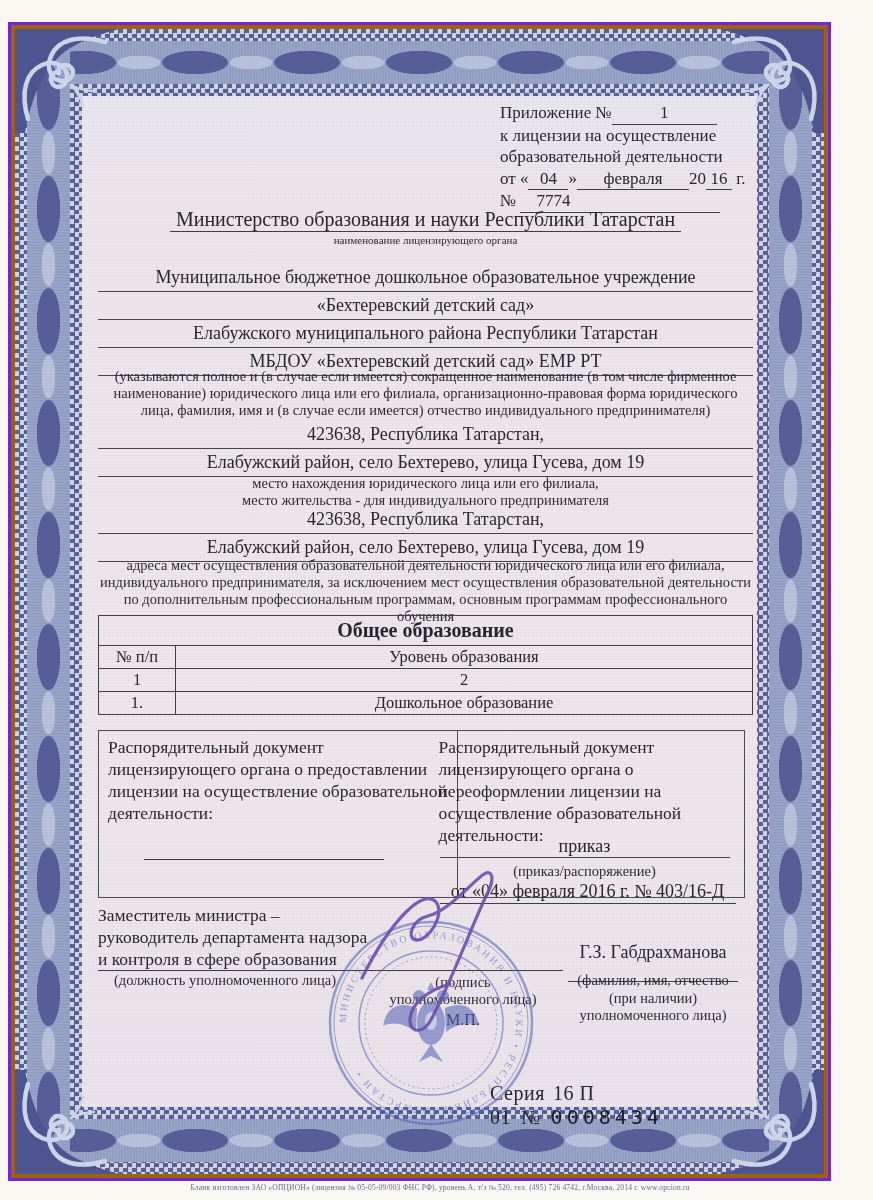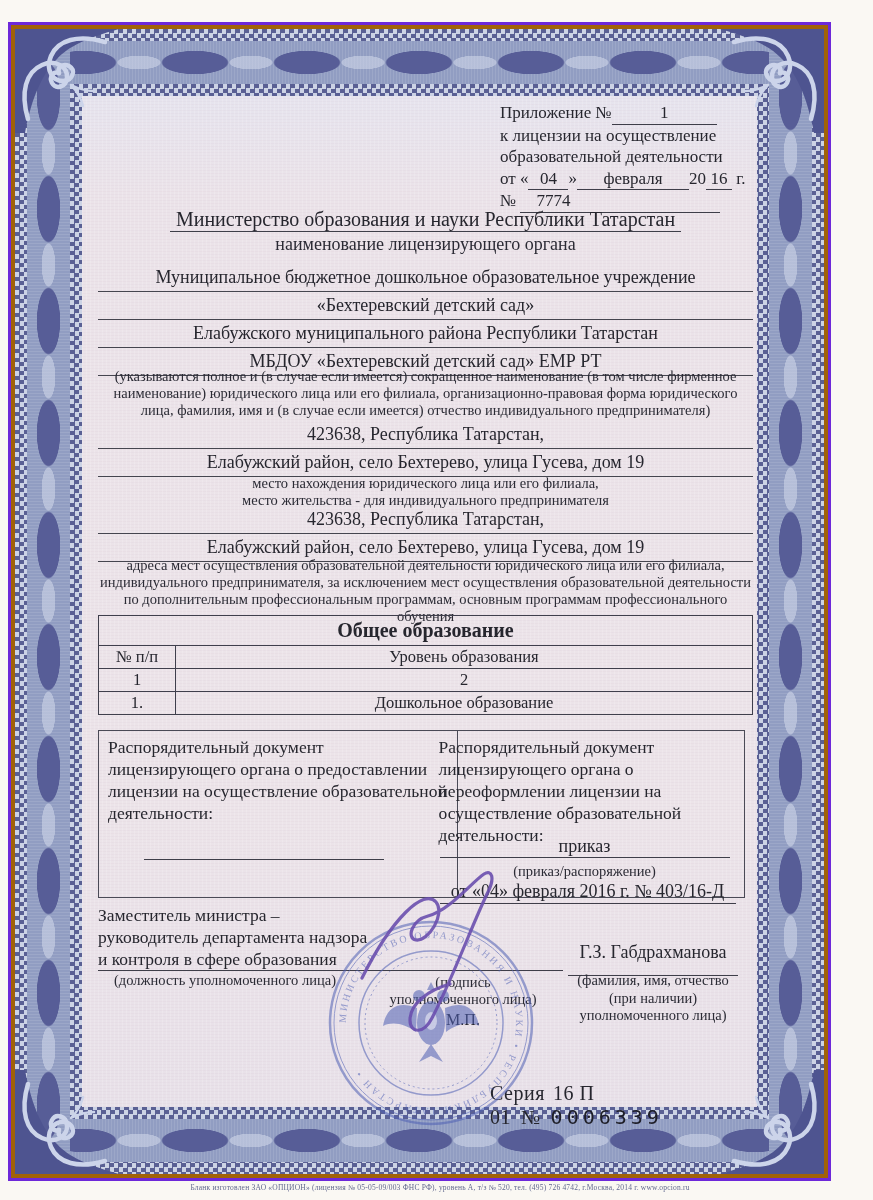--- a/index.html
+++ b/index.html
@@ -48,21 +48,21 @@
   .abs{position:absolute;}
   .u{display:inline-block;border-bottom:1px solid #3e3e49;text-align:center;}
   .uline-row{position:absolute;left:16px;width:655px;text-align:center;
     border-bottom:1px solid #45454f;font-size:18px;line-height:24px;height:26px;}
   .cap{color:#2b2b35;text-align:center;}
   
   .appendix{left:418px;top:6px;width:280px;font-size:17px;line-height:21.5px;}
   
   .ministry{left:16px;top:112px;width:655px;text-align:center;font-size:20px;}
   .ministry .u{padding:0 6px;}
-  .ministry-cap{left:16px;top:138px;width:655px;font-size:18px;}
+  .ministry-cap{left:16px;top:138px;width:655px;font-size:11px;}
   
   .org-cap{left:16px;top:272px;width:655px;font-size:14.5px;line-height:17px;}
   .loc-cap1{left:16px;top:379px;width:655px;font-size:14.5px;line-height:17px;}
   .addr-cap{left:16px;top:461px;width:655px;font-size:14.5px;line-height:17px;}
   
   table.edu{position:absolute;left:16px;top:519px;width:655px;border-collapse:collapse;
     font-size:16.5px;}
   table.edu td{border:1.5px solid #3f3f4c;text-align:center;padding:1px 0;}
   table.edu .t-title{font-weight:bold;font-size:20px;padding:3px 12px;}
   table.edu .c1{width:76px;}
@@ -76,21 +76,21 @@
   .ovalcap{position:absolute;left:10px;top:129px;width:290px;text-align:center;font-size:14.5px;}
   .odetails{position:absolute;left:10px;top:149px;width:296px;text-align:center;border-bottom:1px solid #3e3e49;font-size:18px;padding-bottom:1px;}
   
   .pos-lines{left:16px;top:808px;width:310px;font-size:17.5px;line-height:22px;}
   .pos-lines .u{border-bottom:1.5px solid #3e3e49;text-align:left;}
   .pos-cap{left:18px;top:876px;width:250px;font-size:14.5px;}
   .sig-line{left:271px;top:830px;width:210px;border-bottom:1px solid #3e3e49;height:44px;}
   .sig-cap1{left:291px;top:878px;width:180px;font-size:14.5px;}
   .sig-cap2{left:251px;top:895px;width:260px;font-size:14.5px;}
   .mp{left:321px;top:915px;width:120px;font-size:16px;text-align:center;}
-  .name{left:486px;top:846px;width:170px;text-align:center;font-size:18px;border-bottom:1px solid #3e3e49;padding-bottom:12px;}
+  .name{left:486px;top:846px;width:170px;text-align:center;font-size:18px;border-bottom:1px solid #3e3e49;padding-bottom:18px;}
   .name-cap{left:481px;top:876px;width:180px;font-size:14.5px;line-height:17.5px;}
   
   .serial{left:408px;top:986px;font-size:20px;letter-spacing:.5px;}
   .serial .digits{font-family:"DejaVu Sans Mono", monospace;font-size:20px;letter-spacing:4px;color:#1e1e27;margin-left:10px;}
   .serial .sv{margin:0 10px 0 8px;}
   
   .stamp{position:absolute;left:244px;top:822px;z-index:5;opacity:.55;}
   .signature{position:absolute;left:248px;top:762px;z-index:6;}
   
   .imprint{position:absolute;left:20px;top:1183px;width:840px;text-align:center;
@@ -243,19 +243,19 @@
         <path d="M105,126 L93,144 L105,138 L117,144 Z"></path>
         <ellipse cx="105" cy="103" rx="6" ry="9" fill="#aeb9e2"></ellipse>
       </g>
     </svg>
 
     <svg class="signature" width="210" height="190" viewBox="0 0 210 190">
       <path d="M32,120 C62,60 94,30 106,44 C116,56 98,84 86,82 C76,80 82,62 98,58 C120,52 142,24 154,16 C162,11 165,20 158,34 C144,62 122,122 102,160 C94,176 80,176 80,162 C80,146 98,132 120,126" fill="none" stroke="#6a4fae" stroke-width="3.2" stroke-linecap="round" opacity=".9"></path>
     </svg>
 
     <div class="abs serial">
-      <span>Серия</span><span class="sv">16 П 01</span><span>№</span><span class="digits">0006339</span>
+      <span>Серия</span><span class="sv">16 П 01</span><span>№</span><span class="digits">0008434</span>
     </div>
 
   </div>
 </div>
 
 <div class="imprint">Бланк изготовлен ЗАО «ОПЦИОН» (лицензия № 05-05-09/003 ФНС РФ), уровень А, т/з № 520, тел. (495) 726 4742, г.Москва, 2014 г. www.opcion.ru</div>
 
 </body></html>

